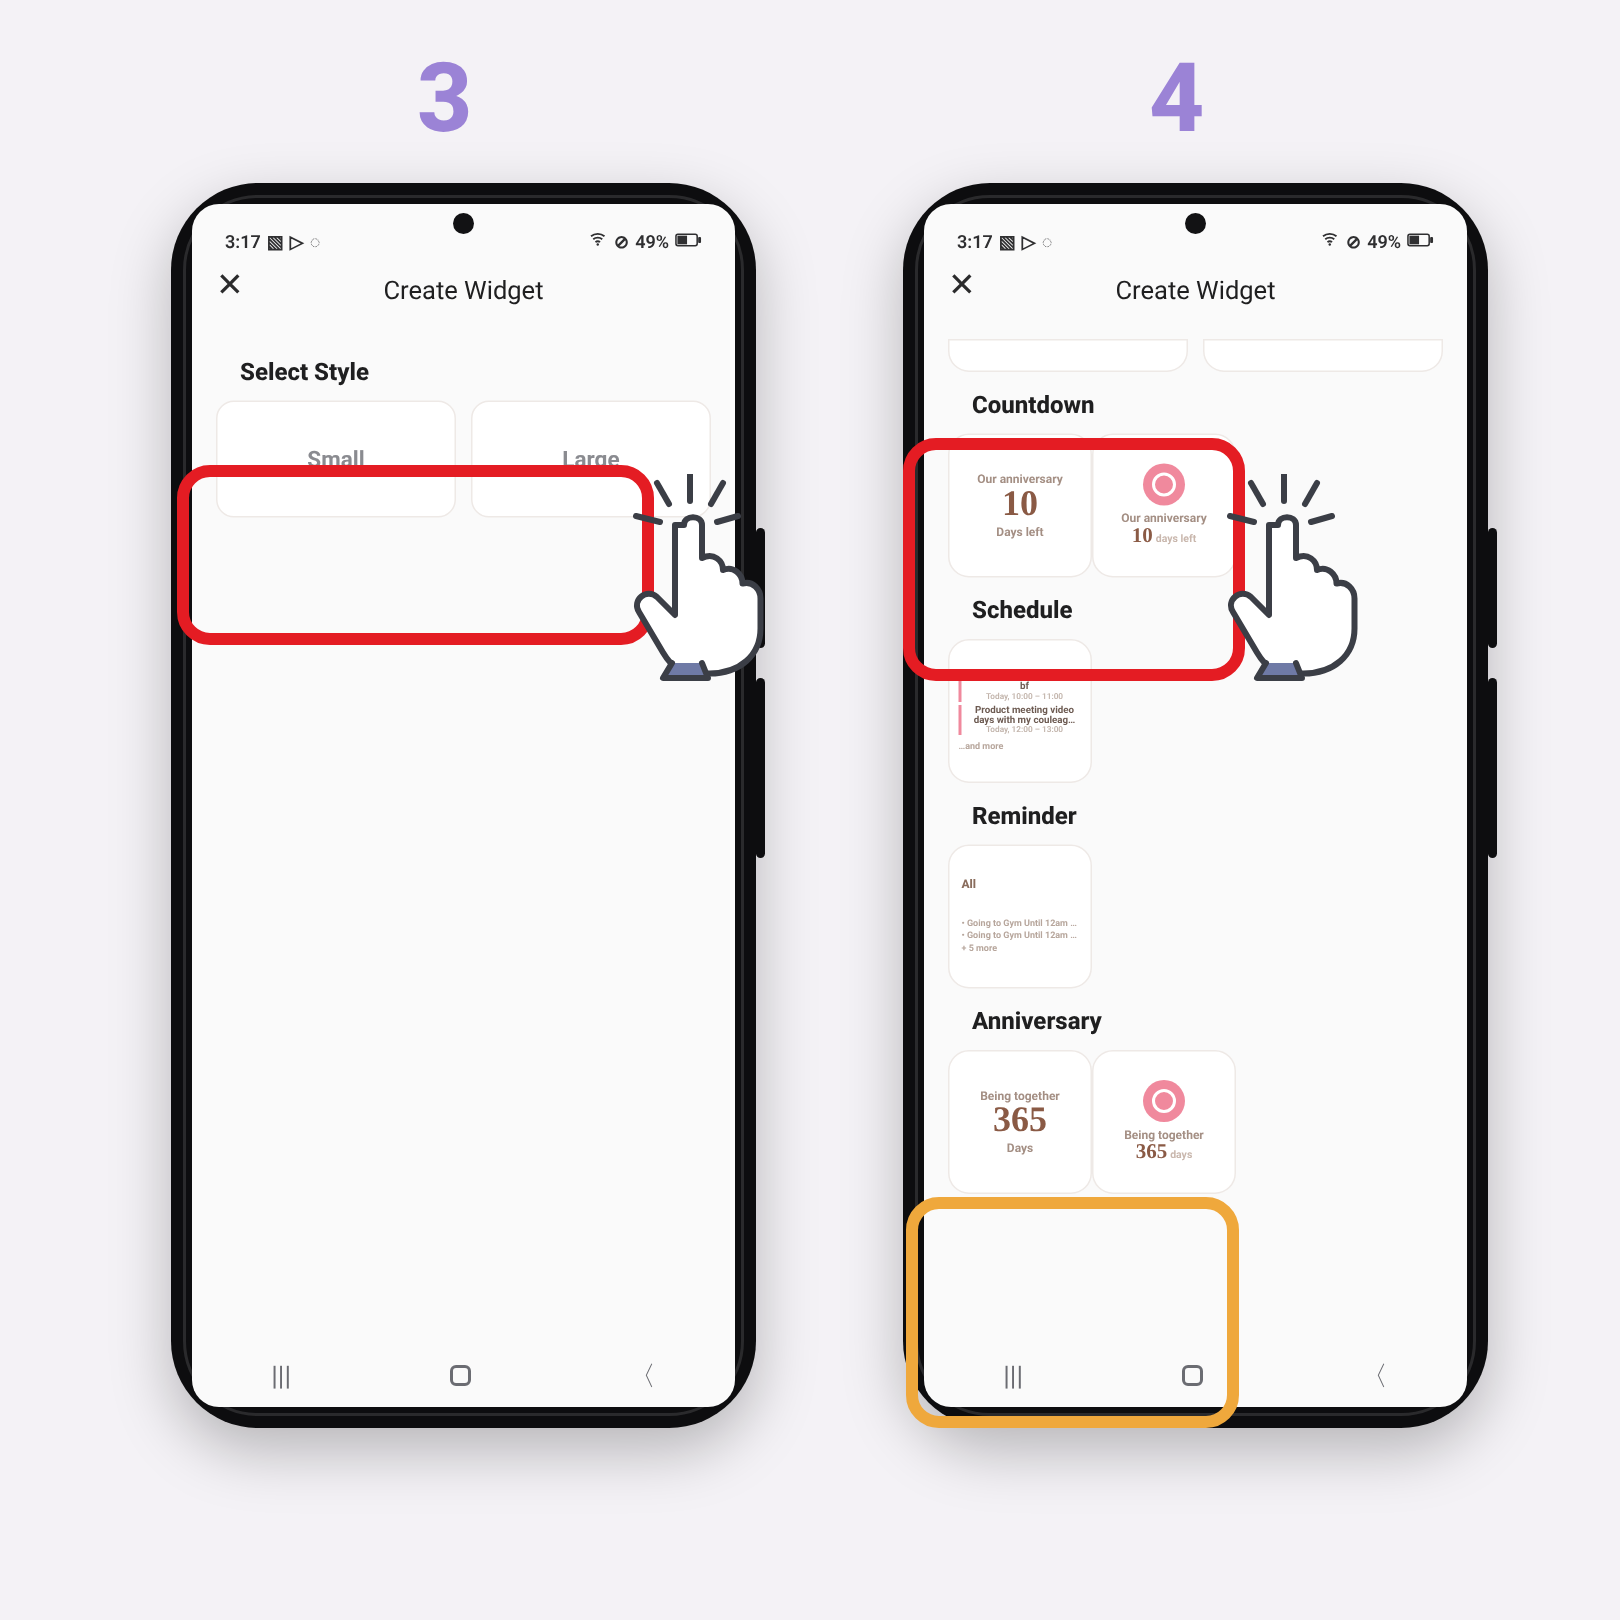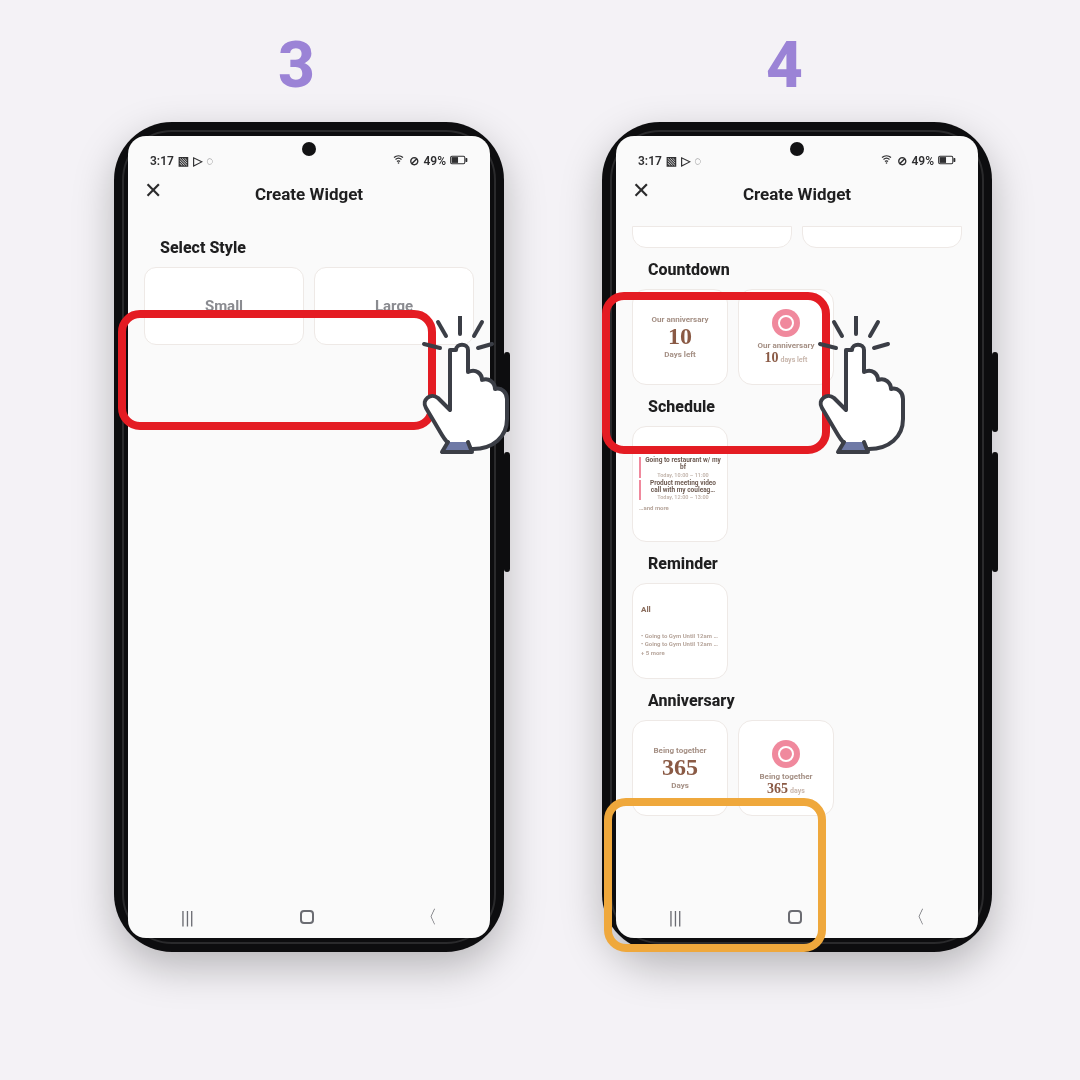--- a/index.html
+++ b/index.html
@@ -35,43 +35,43 @@
   .side-r2{right:-6px;top:330px;width:6px;height:120px}
 
   
   .status{height:34px;display:flex;align-items:flex-end;justify-content:space-between;padding:0 22px 2px;font-size:12px;color:#2f2f31}
   .status .l,.status .r{display:flex;align-items:center;gap:4px;font-weight:600}
   .ico{display:inline-block}
 
   
   .appbar{position:relative;height:48px;display:flex;align-items:center;justify-content:center}
   .appbar .close{position:absolute;left:16px;top:10px;font-size:22px;color:#2b2b2c;line-height:1}
-  .appbar .title{font-size:17px;font-weight:700;color:var(--txt)}
+  .appbar .title{font-size:17px;font-weight:400;color:var(--txt)}
   .content{flex:1;overflow:hidden;padding:8px 16px 0}
 
   .sect-title{font-size:16px;font-weight:800;color:var(--txt);margin:12px 16px 10px}
 
   
   .tiles{display:flex;gap:10px}
   .tile{flex:1;height:78px;border:1px solid var(--card-border);border-radius:12px;display:flex;align-items:center;justify-content:center;
     font-size:15px;font-weight:700;color:#8a8b90;background:#fff}
 
   
-  .cards{display:flex;gap:10px}
+  .cards{display:flex;}
   .card{width:96px;height:96px;border:1px solid var(--card-border);border-radius:14px;background:#fff;display:flex;flex-direction:column;align-items:center;justify-content:center;text-align:center}
   .card .sub{font-size:8px;color:#a48f84;font-weight:700}
   .card .big{font-size:24px;font-weight:800;color:var(--brown);line-height:1.05;font-family:Georgia,serif}
   .card .tiny{font-size:8px;color:#a48f84;font-weight:700}
   .card.badge .circle{width:28px;height:28px;border-radius:50%;background:var(--pink);display:flex;align-items:center;justify-content:center;margin-bottom:4px}
   .card.badge .circle::after{content:"";width:12px;height:12px;border:2px solid #fff;border-radius:50%}
   .card.badge .row{font-size:9px;color:var(--brown);font-weight:700}
   .card.badge .row b{font-size:14px;font-family:Georgia,serif}
   .card.badge .row i{font-size:7px;font-style:normal;color:#c9b7ad;margin-left:2px}
 
-  .card.sched{width:96px;height:116px;align-items:flex-start;padding:6px 6px;gap:2px}
+  .card.sched{width:96px;height:96px;align-items:flex-start;padding:6px 6px;gap:2px}
   .card.sched .evt{border-left:2px solid var(--pink);padding-left:4px}
   .card.sched .et{font-size:6.5px;color:#6d5b52;font-weight:700;line-height:1.1}
   .card.sched .es{font-size:5.5px;color:#c2b4ab;font-weight:600}
   .card.sched .more{font-size:6px;color:#b7a69c;font-weight:700;margin-top:2px}
 
   .card.rem{align-items:flex-start;padding:8px 8px}
   .card.rem .hd{font-size:8px;color:#8a6d5d;font-weight:800;margin-bottom:18px}
   .card.rem .ln{font-size:6px;color:#b7a69c;font-weight:700;line-height:1.35}
   .card.rem .dot::before{content:"• ";}
 
@@ -206,21 +206,21 @@
       </div>
 
       <div class="sect-title">Schedule</div>
       <div class="cards">
         <div class="card sched">
           <div class="evt">
             <div class="et">Going to restaurant w/ my bf</div>
             <div class="es">Today, 10:00 – 11:00</div>
           </div>
           <div class="evt">
-            <div class="et">Product meeting video call with my couleag…</div>
+            <div class="et">Product meeting video days with my couleag…</div>
             <div class="es">Today, 12:00 – 13:00</div>
           </div>
           <div class="more">…and more</div>
         </div>
       </div>
 
       <div class="sect-title">Reminder</div>
       <div class="cards">
         <div class="card rem">
           <div class="hd">All</div>

